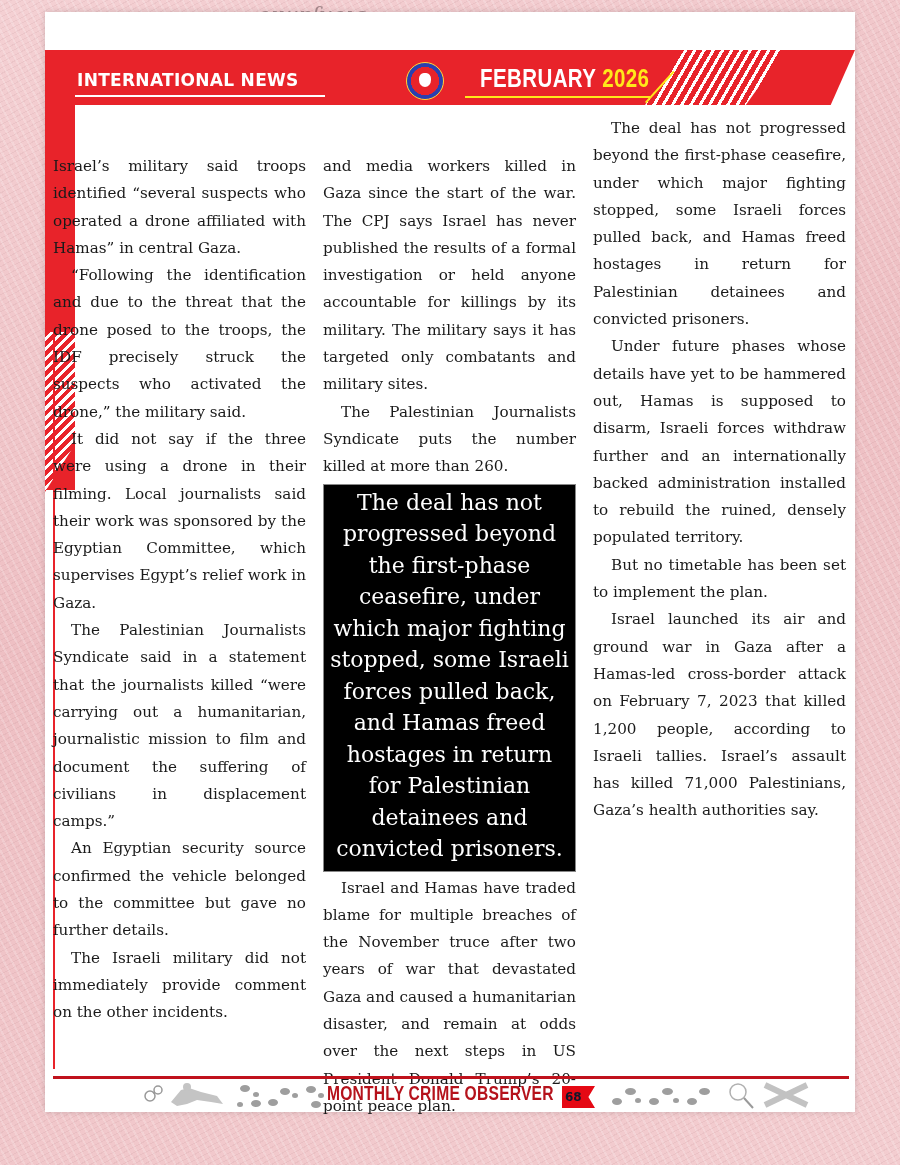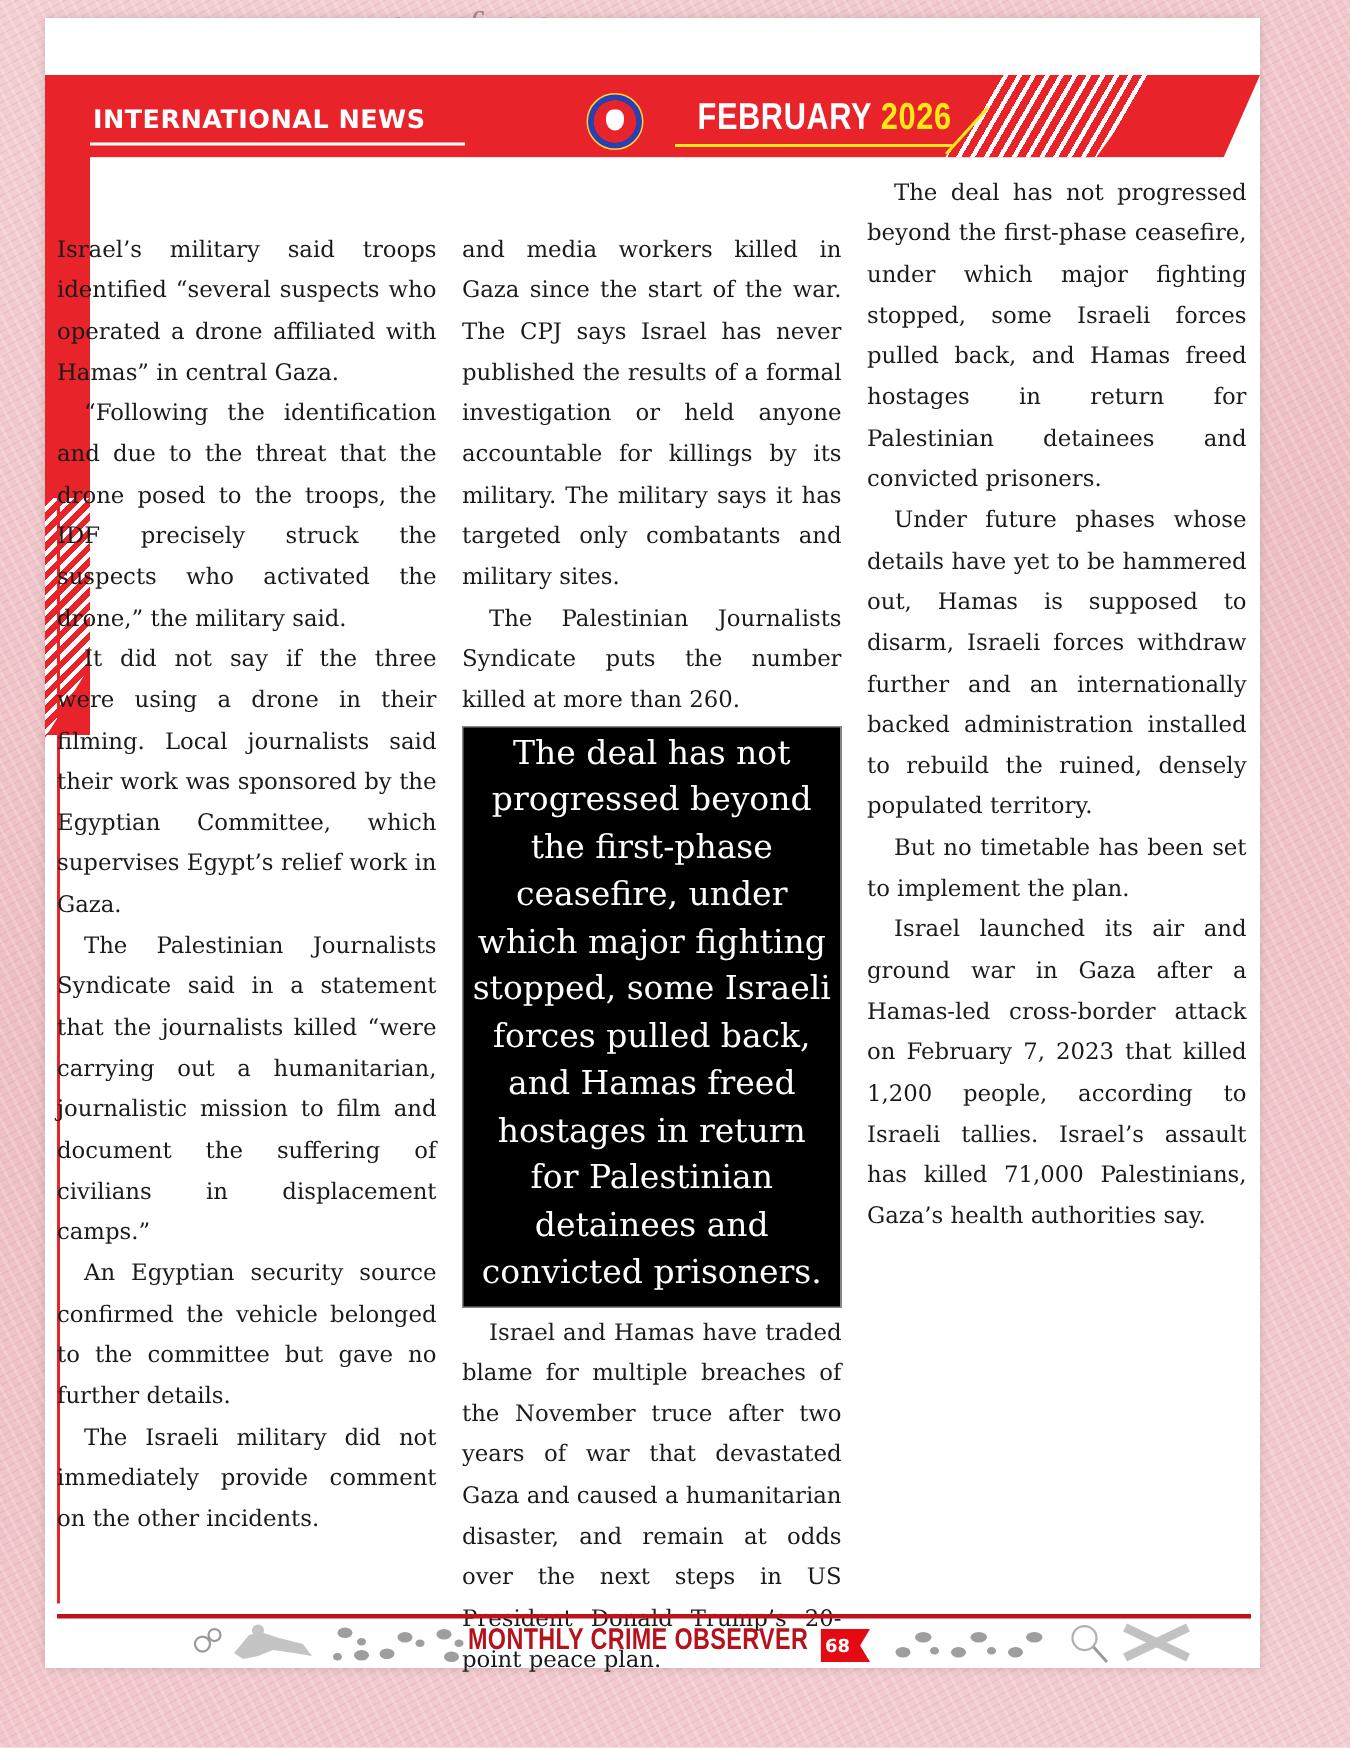--- a/index.html
+++ b/index.html
@@ -14,21 +14,21 @@
         repeating-linear-gradient(62deg, rgba(255,255,255,0.18) 0 2px, transparent 2px 7px),
         repeating-linear-gradient(-28deg, rgba(160,110,115,0.10) 0 1px, transparent 1px 5px),
         linear-gradient(160deg, #f4d0d3 0%, #eebfc3 45%, #f3cdd0 100%);
     }
     .bg-word {
       position: absolute; left: 258px; top: 6px;
       font-family: "DejaVu Serif", serif; font-style: italic; font-size: 22px;
       color: #8d7276; transform: rotate(180deg); opacity: .75;
     }
     .page {
-      position: absolute; left: 30px; top: 12px; width: 810px; height: 1100px;
+      position: absolute; left: 45px; top: 12px; width: 810px; height: 1100px;
       background: #ffffff;
       box-shadow: 0 0 6px rgba(0,0,0,0.15);
     }
     
     .left-band {
       position: absolute; left: 0; top: 38px; width: 30px; height: 440px;
       background: #e8232a;
     }
     .left-stripes {
       position: absolute; left: 0; top: 320px; width: 30px; height: 160px;
@@ -100,21 +100,21 @@
     .footer-rule {
       position: absolute; left: 8px; top: 1064px; width: 796px; height: 3px; background: #c0121c;
     }
     .footer-title {
       position: absolute; left: 282px; top: 1070px;
       font-family: "Liberation Sans", sans-serif; font-weight: bold; font-size: 20px;
       color: #b5121b; transform: scaleX(0.78); transform-origin: left center; letter-spacing: 0.3px;
     }
     .page-badge {
       position: absolute; left: 517px; top: 1074px; width: 30px; height: 22px;
-      background: #e50914; color: #ffffff; font-family: "DejaVu Sans", sans-serif; font-weight: bold;
+      background: #e50914; color: #0f172a; font-family: "DejaVu Sans", sans-serif; font-weight: bold;
       font-size: 12px; line-height: 22px; padding-left: 3px;
       clip-path: polygon(0 0, 100% 0, 80% 50%, 100% 100%, 0 100%);
     }
     .ficon { position: absolute; top: 1072px; color: #a8a8a8; font-family: "DejaVu Sans", sans-serif; }
     .step { position: absolute; background: #9e9e9e; border-radius: 50%; }
   </style>
 </head>
 <body>
 
 <div class="bg-pattern"></div>

